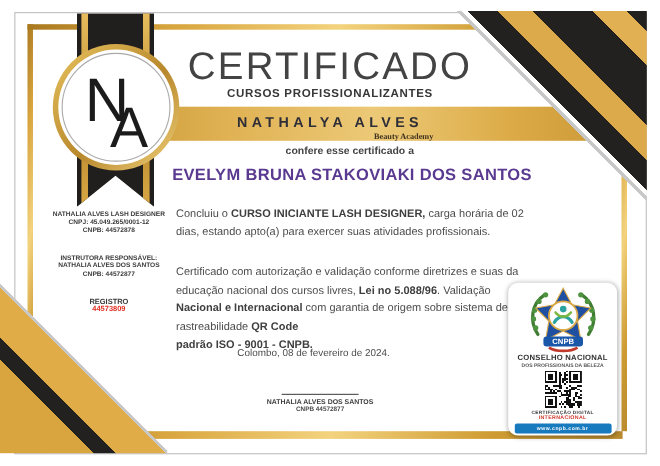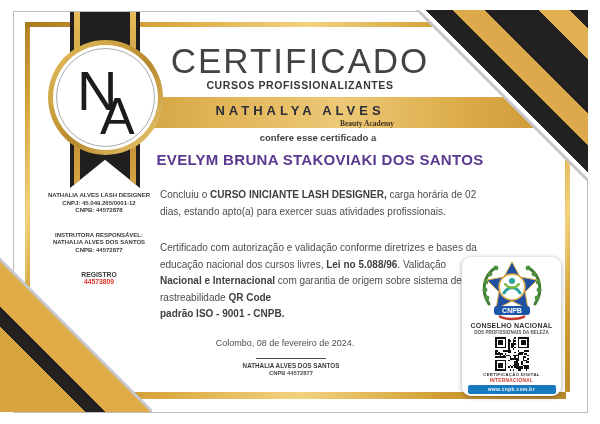--- a/index.html
+++ b/index.html
@@ -33,21 +33,21 @@
   .logo-circle{left:48px;top:40px;width:115px;height:115px;border-radius:50%;background:linear-gradient(135deg,#e8c35f,#b8882c 55%,#f1d27c);z-index:3;}
   .logo-inner{position:absolute;left:5px;top:5px;right:5px;bottom:5px;border-radius:50%;background:#ffffff;}
   .logo-ring{position:absolute;left:8px;top:8px;right:8px;bottom:8px;border-radius:50%;border:1px solid #a9a9a9;}
   .logo-svg{position:absolute;left:8px;top:8px;width:99px;height:99px;}
   
   .confer{left:168px;top:132px;width:300px;text-align:center;font-size:9.5px;font-weight:700;color:#424242;z-index:2;}
   .recipient{left:120px;top:151px;width:400px;text-align:center;font-size:15px;font-weight:700;letter-spacing:.3px;color:#5a3990;z-index:2;}
   .body-text{left:160px;top:177px;width:328px;font-size:10px;line-height:16.5px;color:#4c4c4c;z-index:2;margin-top:10px;}
   .body-text p{margin:0 0 20px 0;}
   .b{font-weight:700;color:#3f3f3f;}
-  .date-line{left:160px;top:316px;width:250px;text-align:center;font-size:9px;color:#4c4c4c;z-index:2;margin-top:22px;}
+  .date-line{left:160px;top:316px;width:250px;text-align:center;font-size:9px;color:#4c4c4c;z-index:2;}
   .sig-line{left:256px;top:358px;width:70px;border-top:1px solid #4a4a4a;z-index:2;}
   .sig-name{left:191px;top:362px;width:200px;text-align:center;font-size:6.3px;font-weight:700;color:#3c3c3c;z-index:2;}
   .sig-cnpb{left:191px;top:370px;width:200px;text-align:center;font-size:5.8px;font-weight:700;color:#4a4a4a;z-index:2;}
   
   .sidebar{left:34px;top:192px;width:130px;text-align:center;z-index:2;color:#3a3a3a;}
   .sb-line{font-size:6px;font-weight:700;line-height:7.5px;}
   .sb-gap1{margin-top:17px;}
   .sb-gap2{margin-top:17px;}
   .sb-registro{font-size:6.8px;font-weight:700;}
   .sb-regnum{font-size:6.8px;font-weight:700;color:#e03226;}
@@ -91,21 +91,21 @@
     <text x="21" y="62" font-family="Liberation Sans, sans-serif" font-size="56" font-weight="300" fill="#1b1b1b">N</text>
     <text x="44" y="86" font-family="Liberation Sans, sans-serif" font-size="52" font-weight="300" fill="#1b1b1b">A</text>
   </svg>
 </div>
 
 <div class="abs confer">confere esse certificado a</div>
 <div class="abs recipient">EVELYM BRUNA STAKOVIAKI DOS SANTOS</div>
 
 <div class="abs body-text">
   <p><span>Concluiu o </span><span class="b">CURSO INICIANTE LASH DESIGNER,</span><span> carga horária de 02 dias, estando apto(a) para exercer suas atividades profissionais.</span></p>
-  <p><span>Certificado com autorização e validação conforme diretrizes e bases da educação nacional dos cursos livres, </span><span class="b">Lei no 5.088/96</span><span>. Validação </span><span class="b">Nacional e Internacional</span><span> com garantia de origem sobre sistema de rastreabilidade </span><span class="b">QR Code</span><br><span class="b">padrão ISO - 9001 - CNPB.</span></p>
+  <p><span>Certificado com autorização e validação conforme diretrizes e suas da educação nacional dos cursos livres, </span><span class="b">Lei no 5.088/96</span><span>. Validação </span><span class="b">Nacional e Internacional</span><span> com garantia de origem sobre sistema de rastreabilidade </span><span class="b">QR Code</span><br><span class="b">padrão ISO - 9001 - CNPB.</span></p>
 </div>
 
 <div class="abs date-line">Colombo, 08 de fevereiro de 2024.</div>
 
 <div class="abs sig-line"></div>
 <div class="abs sig-name">NATHALIA ALVES DOS SANTOS</div>
 <div class="abs sig-cnpb">CNPB 44572877</div>
 
 <div class="abs sidebar">
   <div class="sb-line">NATHALIA ALVES LASH DESIGNER</div>

